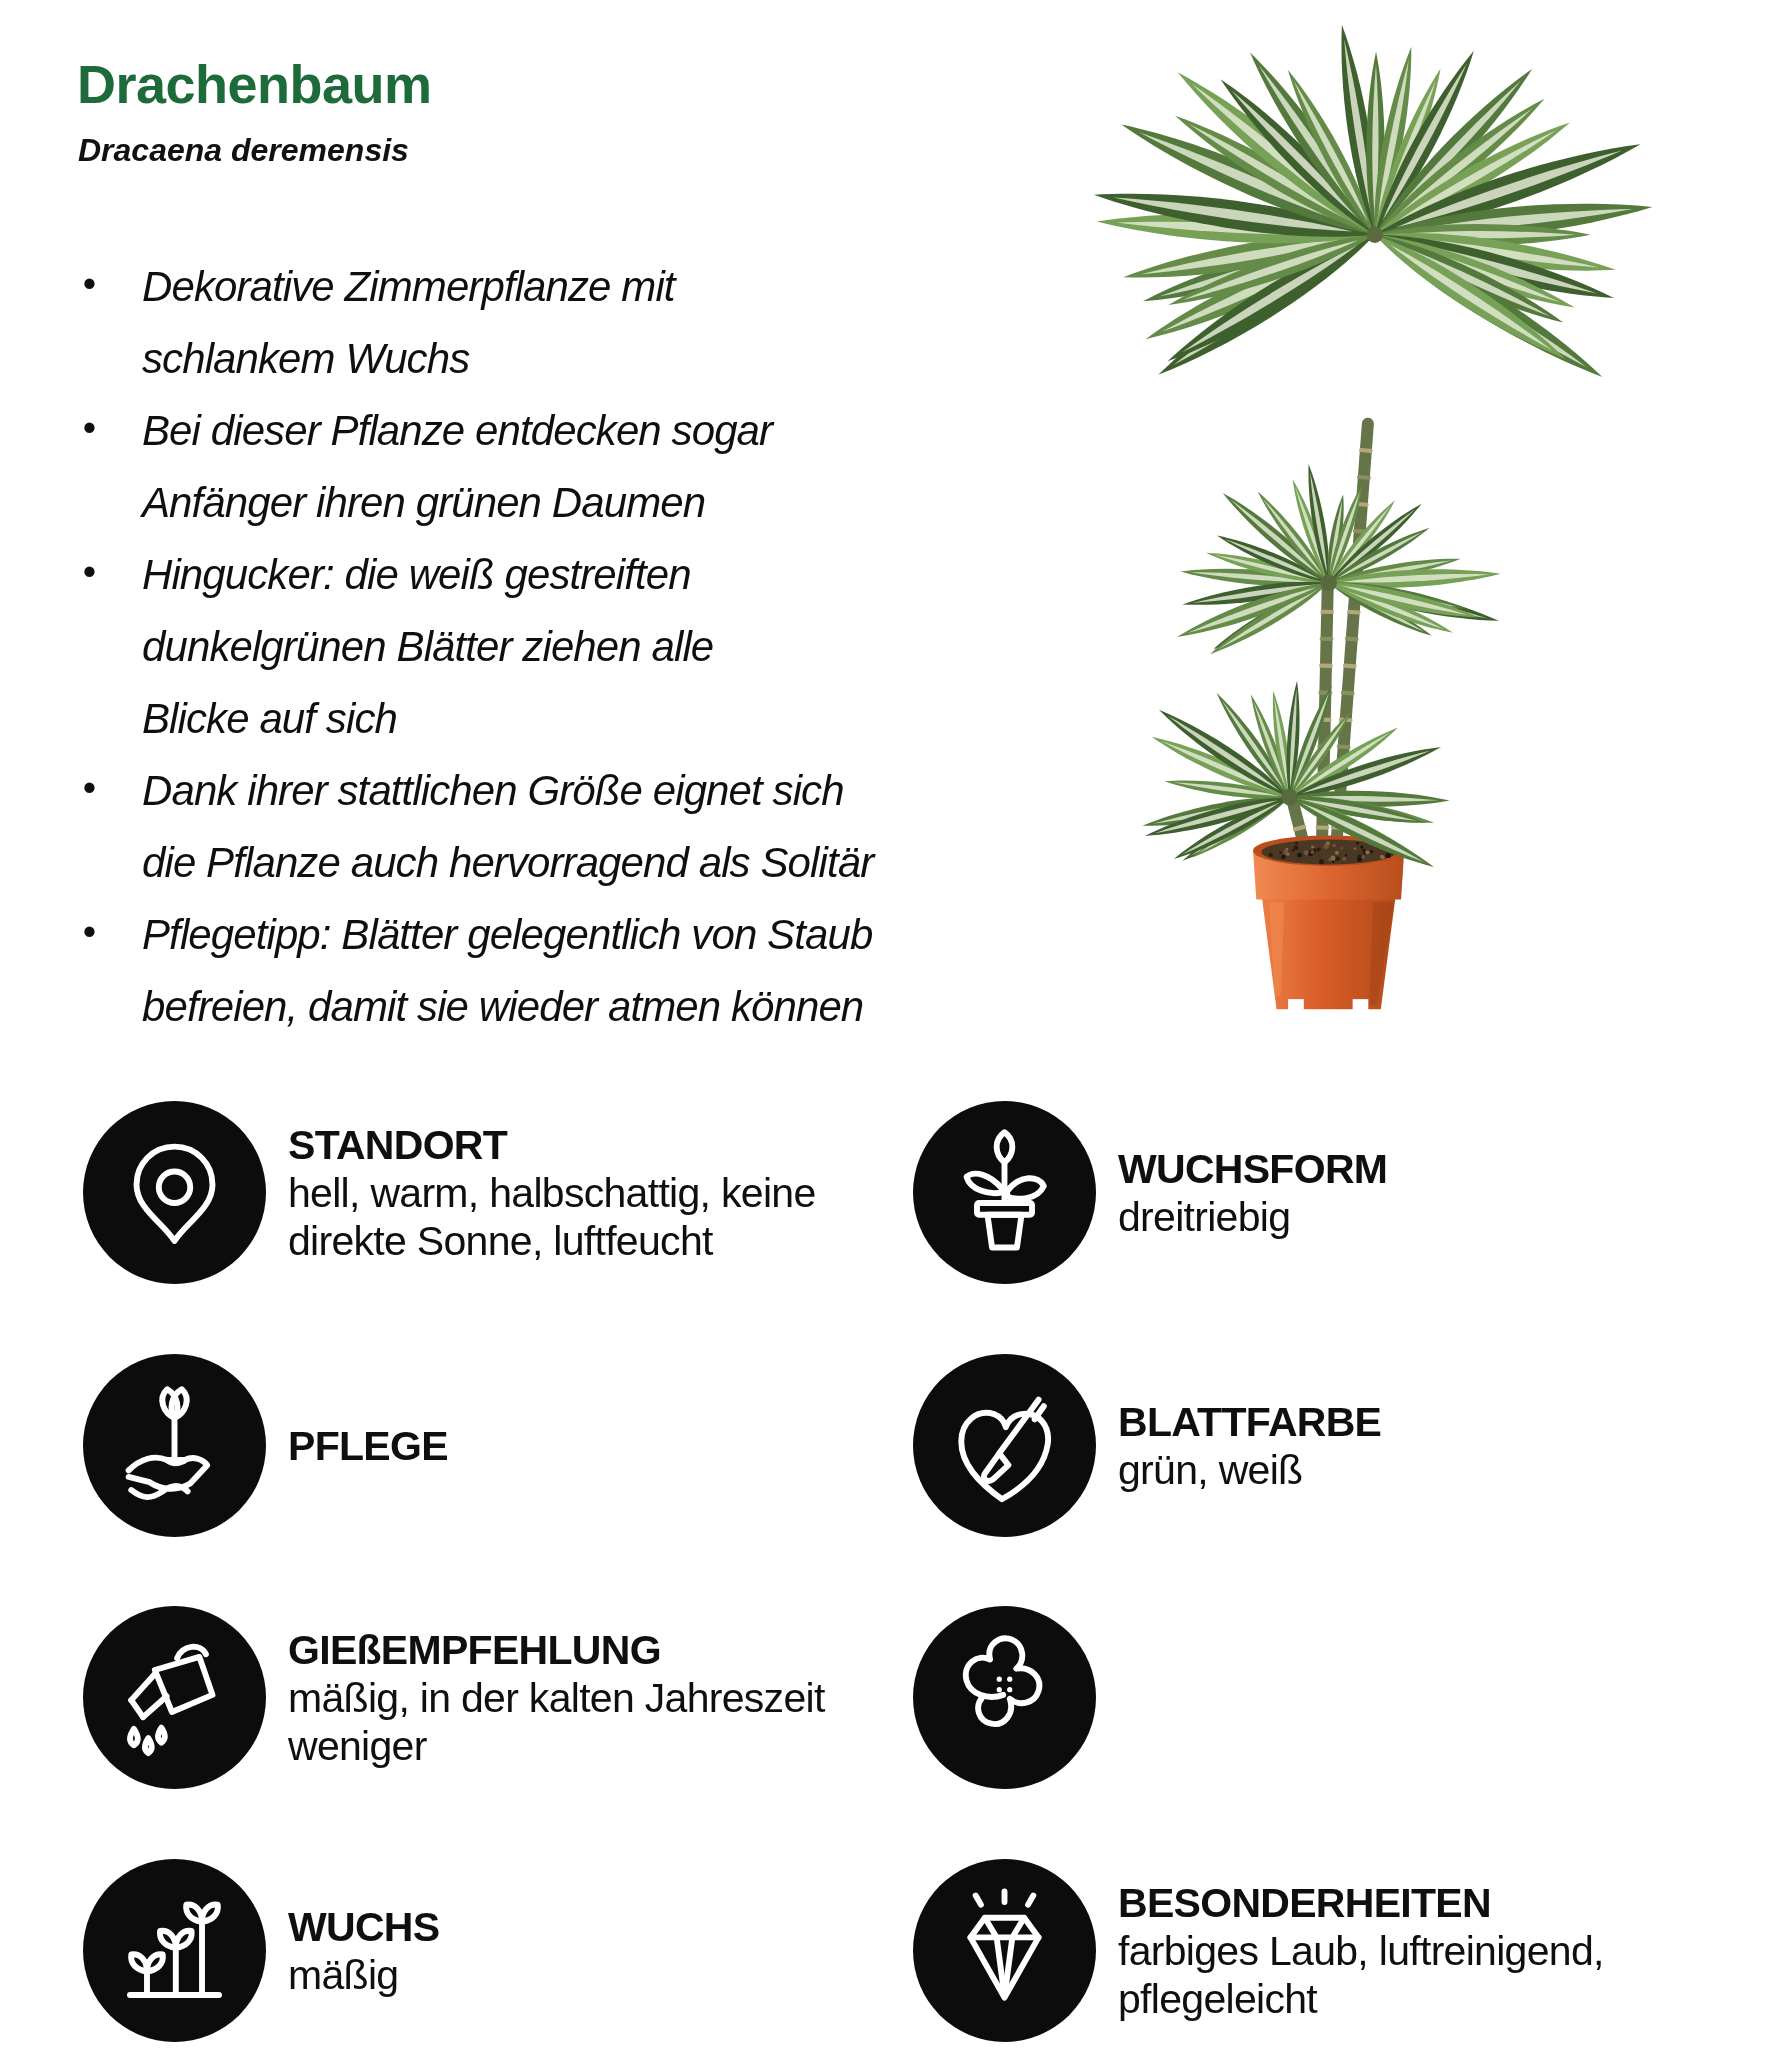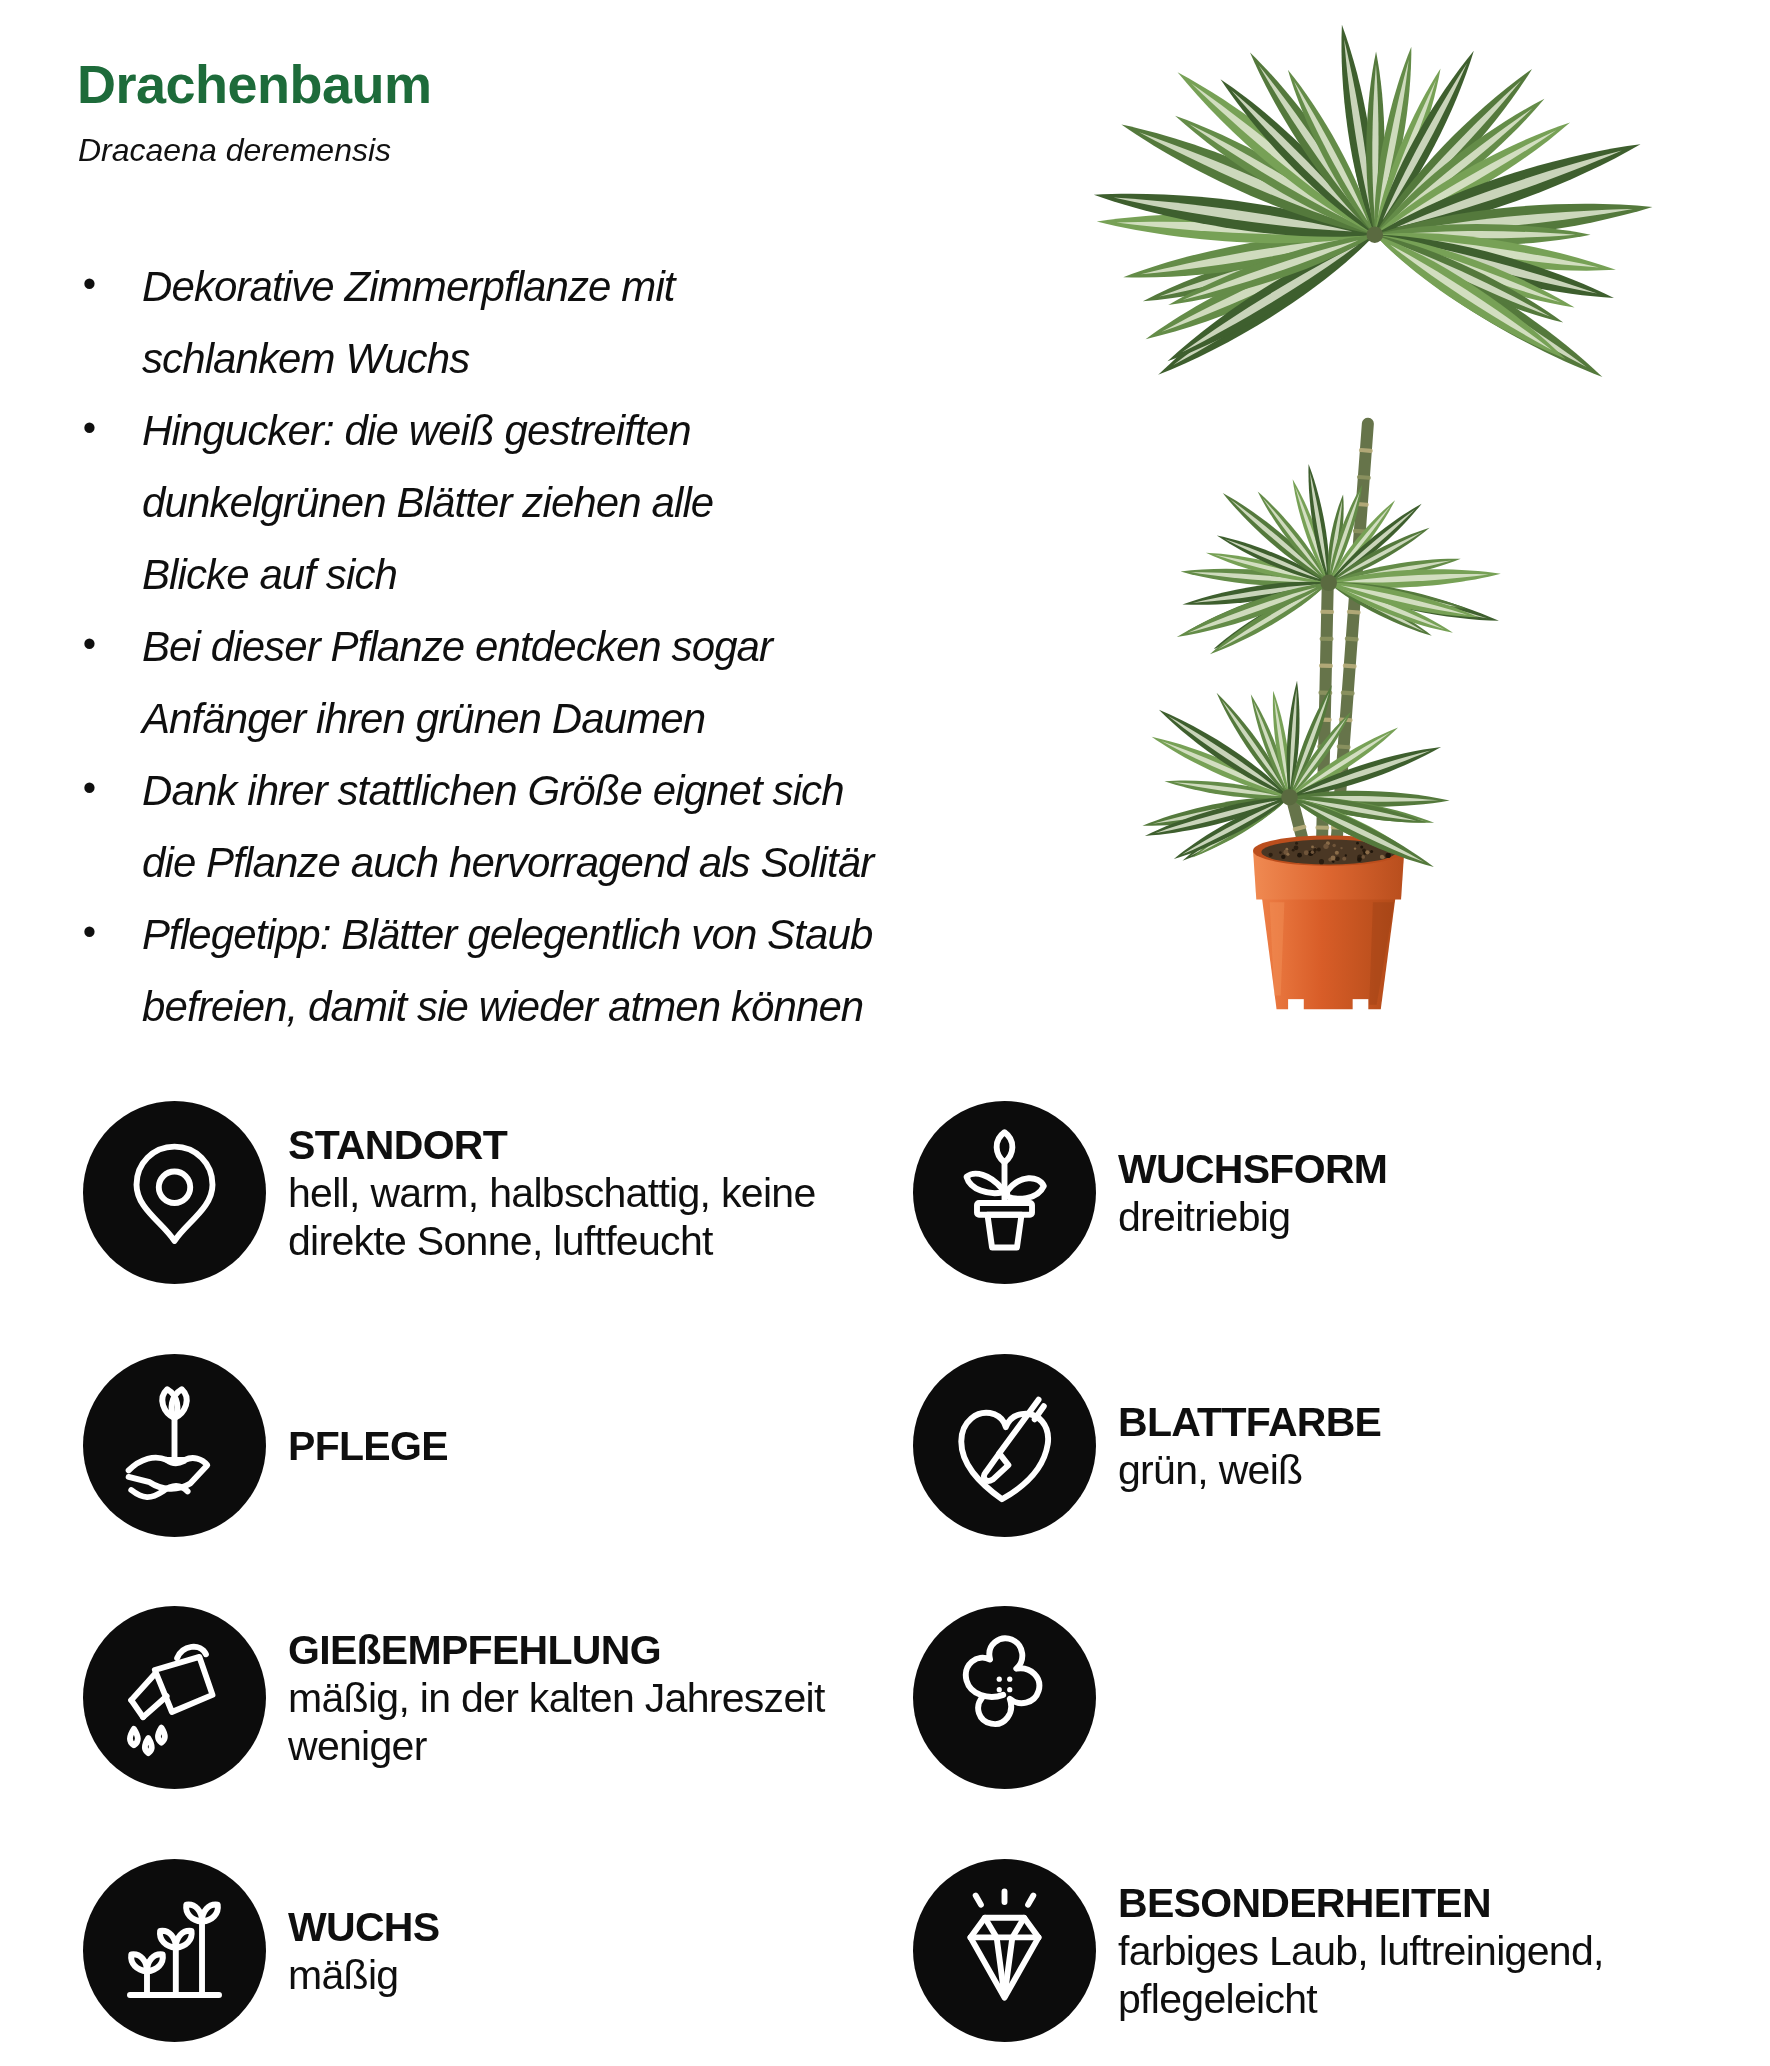--- a/index.html
+++ b/index.html
@@ -27,21 +27,21 @@
     letter-spacing: -0.5px;
     color: #1d6b3a;
     line-height: 1.05;
   }
   .page-subtitle {
     position: absolute;
     left: 78px;
     top: 133px;
     font-size: 32px;
     font-style: italic;
-    font-weight: 400;
+    font-weight: 700;
     color: #111;
     line-height: 1.1;
   }
   ul.bullet-list {
     position: absolute;
     left: 78px;
     top: 251px;
     width: 945px;
     margin: 0;
     padding: 0;
@@ -115,25 +115,25 @@
 <body>
 
 <div class="page">
 
   <div class="page-title">Drachenbaum</div>
   <div class="page-subtitle">Dracaena deremensis</div>
 
   <ul class="bullet-list">
     <li>Dekorative Zimmerpflanze mit
 schlankem Wuchs</li>
+    <li>Bei dieser Pflanze entdecken sogar
+Anfänger ihren grünen Daumen</li>
     <li>Hingucker: die weiß gestreiften
 dunkelgrünen Blätter ziehen alle
 Blicke auf sich</li>
-    <li>Bei dieser Pflanze entdecken sogar
-Anfänger ihren grünen Daumen</li>
     <li>Dank ihrer stattlichen Größe eignet sich
 die Pflanze auch hervorragend als Solitär</li>
     <li>Pflegetipp: Blätter gelegentlich von Staub
 befreien, damit sie wieder atmen können</li>
   </ul>
 
   <div class="plant-figure">
     <svg id="plant-svg" viewBox="0 0 1440 2260" width="664" height="1042" xmlns="http://www.w3.org/2000/svg">
       <defs>
         <linearGradient id="potGrad" x1="0" y1="0" x2="1" y2="0">

